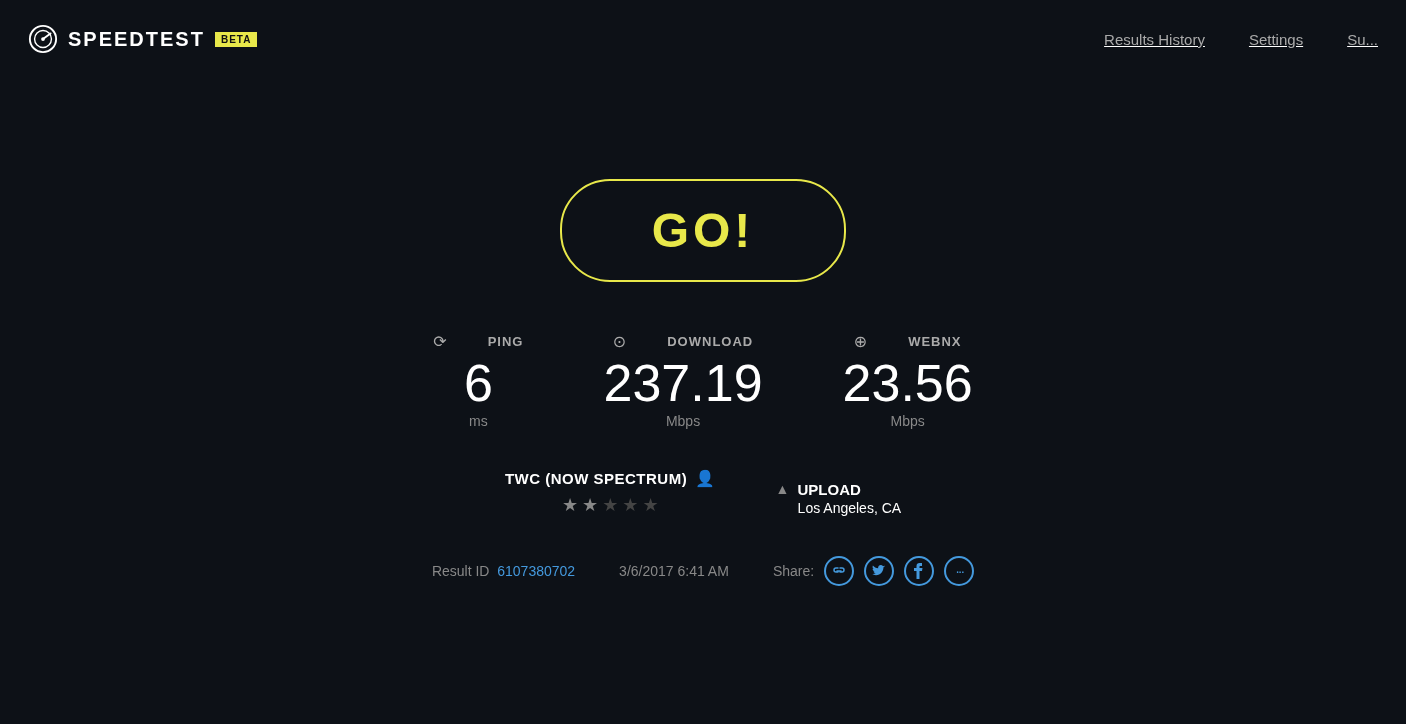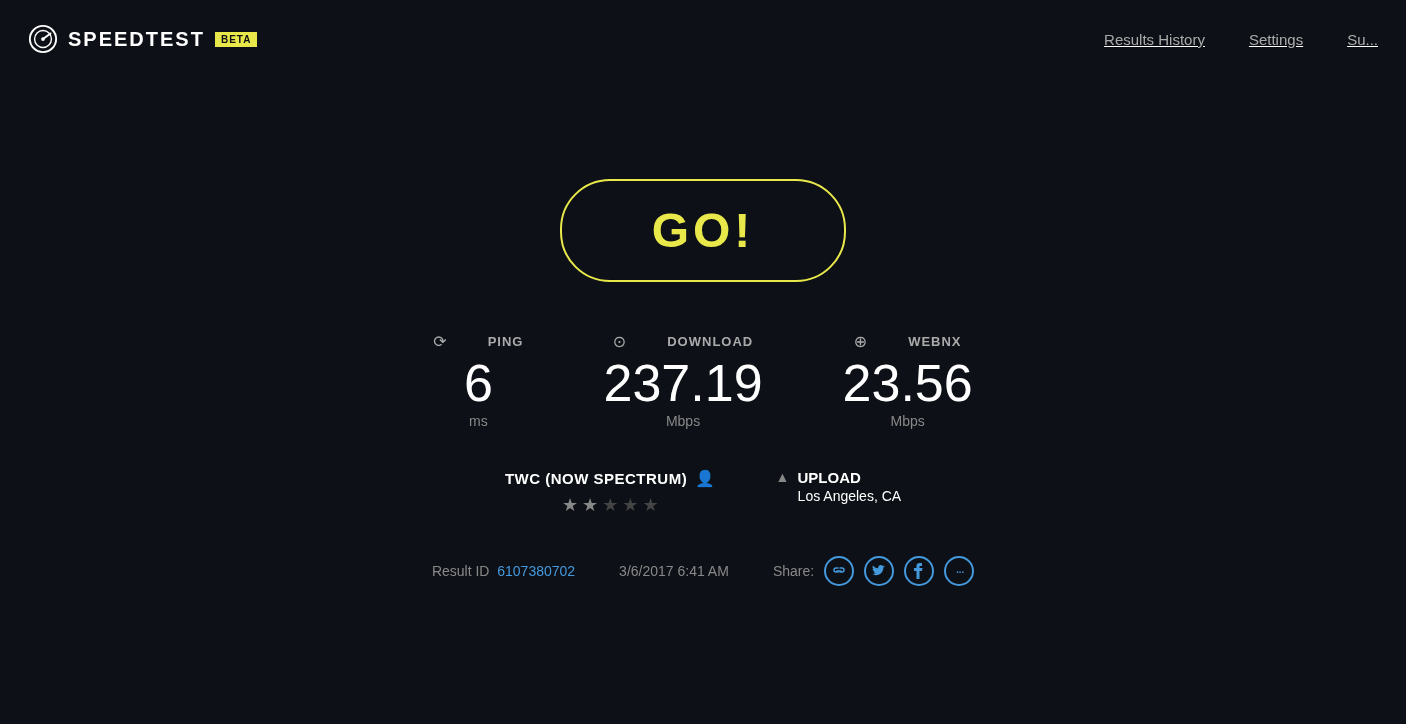--- a/index.html
+++ b/index.html
@@ -139,21 +139,21 @@
     }
 
     .stat-unit {
       font-size: 14px;
       color: #888;
     }
 
     
     .provider-row {
       display: flex;
-      align-items: flex-start;
+      align-items: flex-end;
       gap: 60px;
       margin-bottom: 40px;
     }
 
     .provider-left {
       display: flex;
       flex-direction: column;
       align-items: center;
       gap: 6px;
     }

